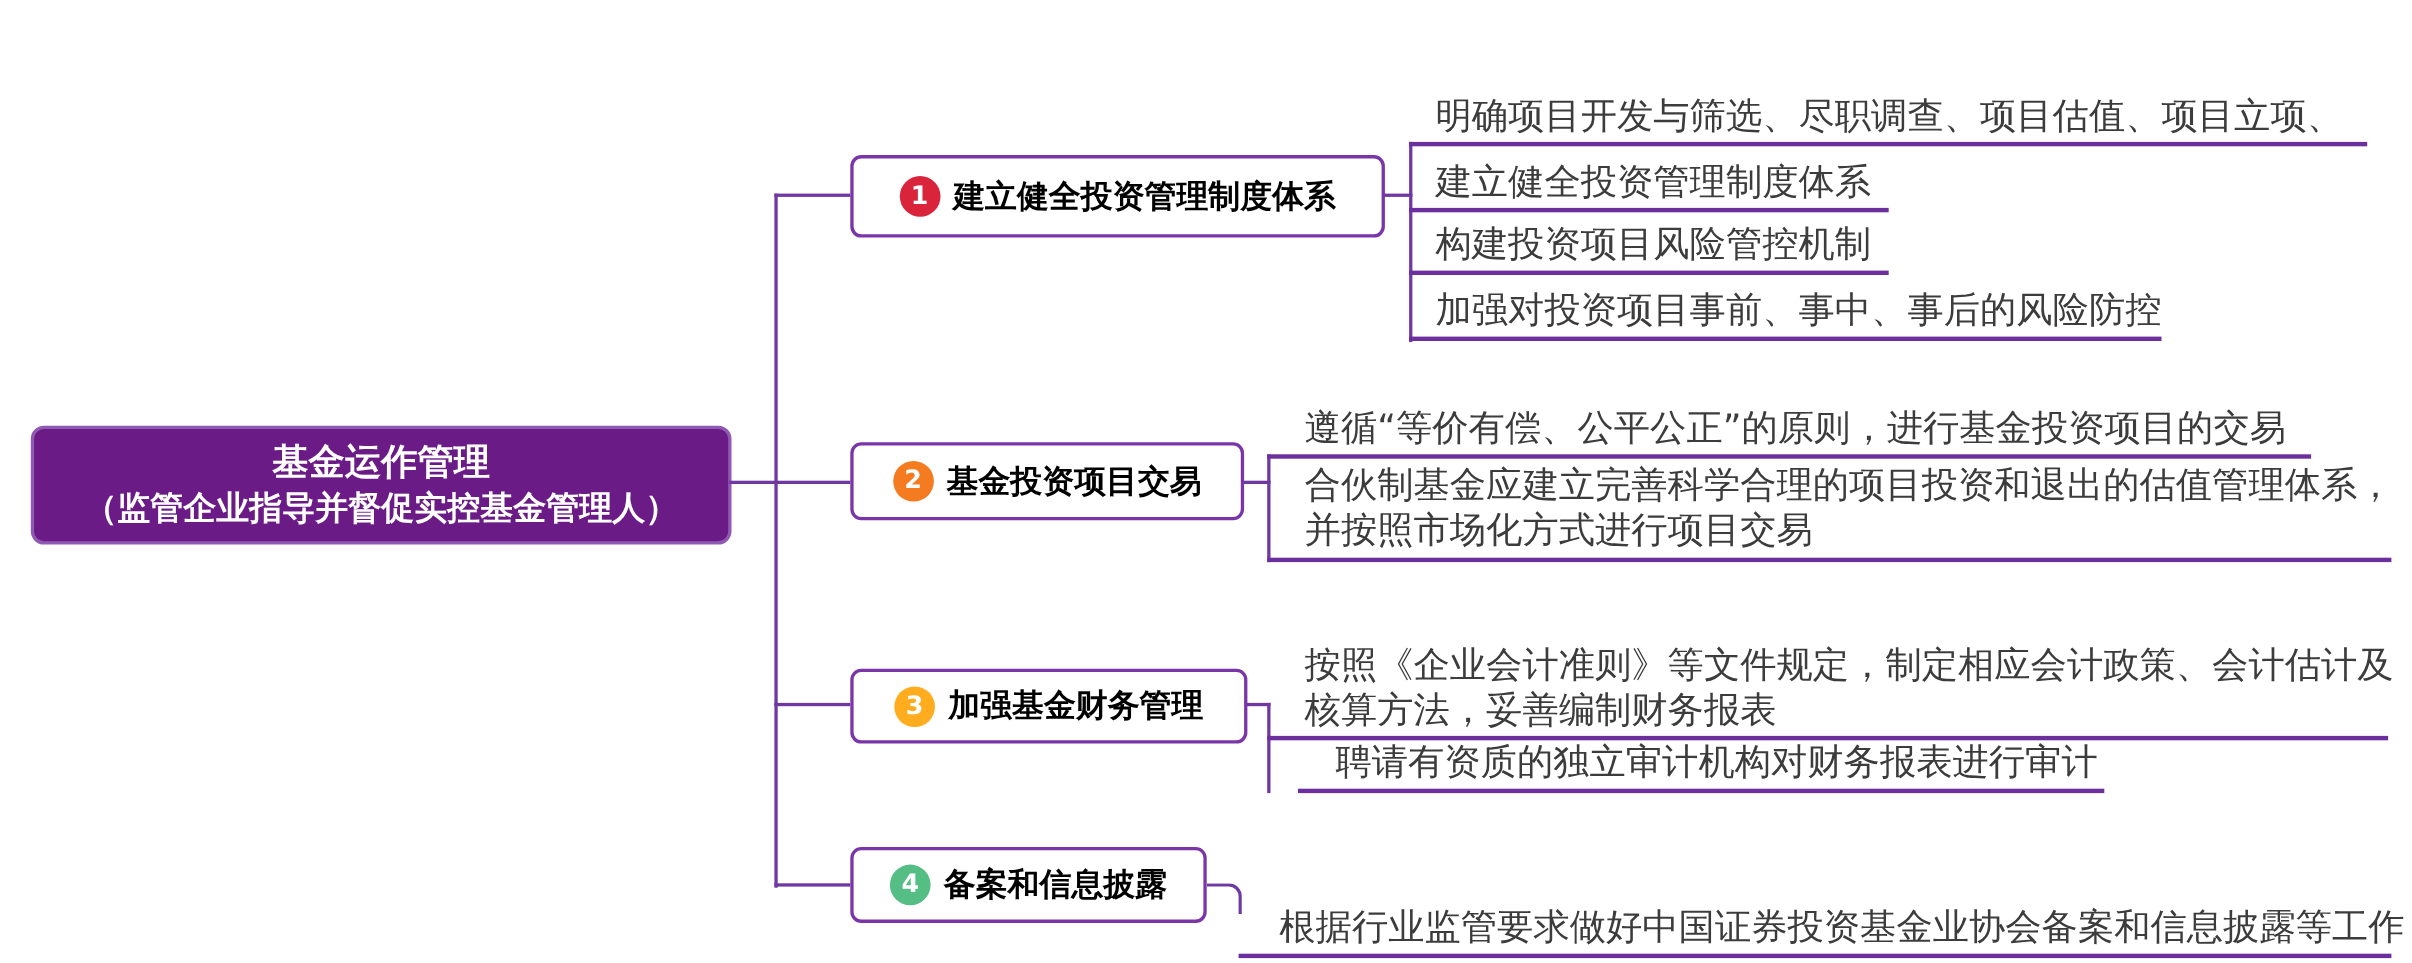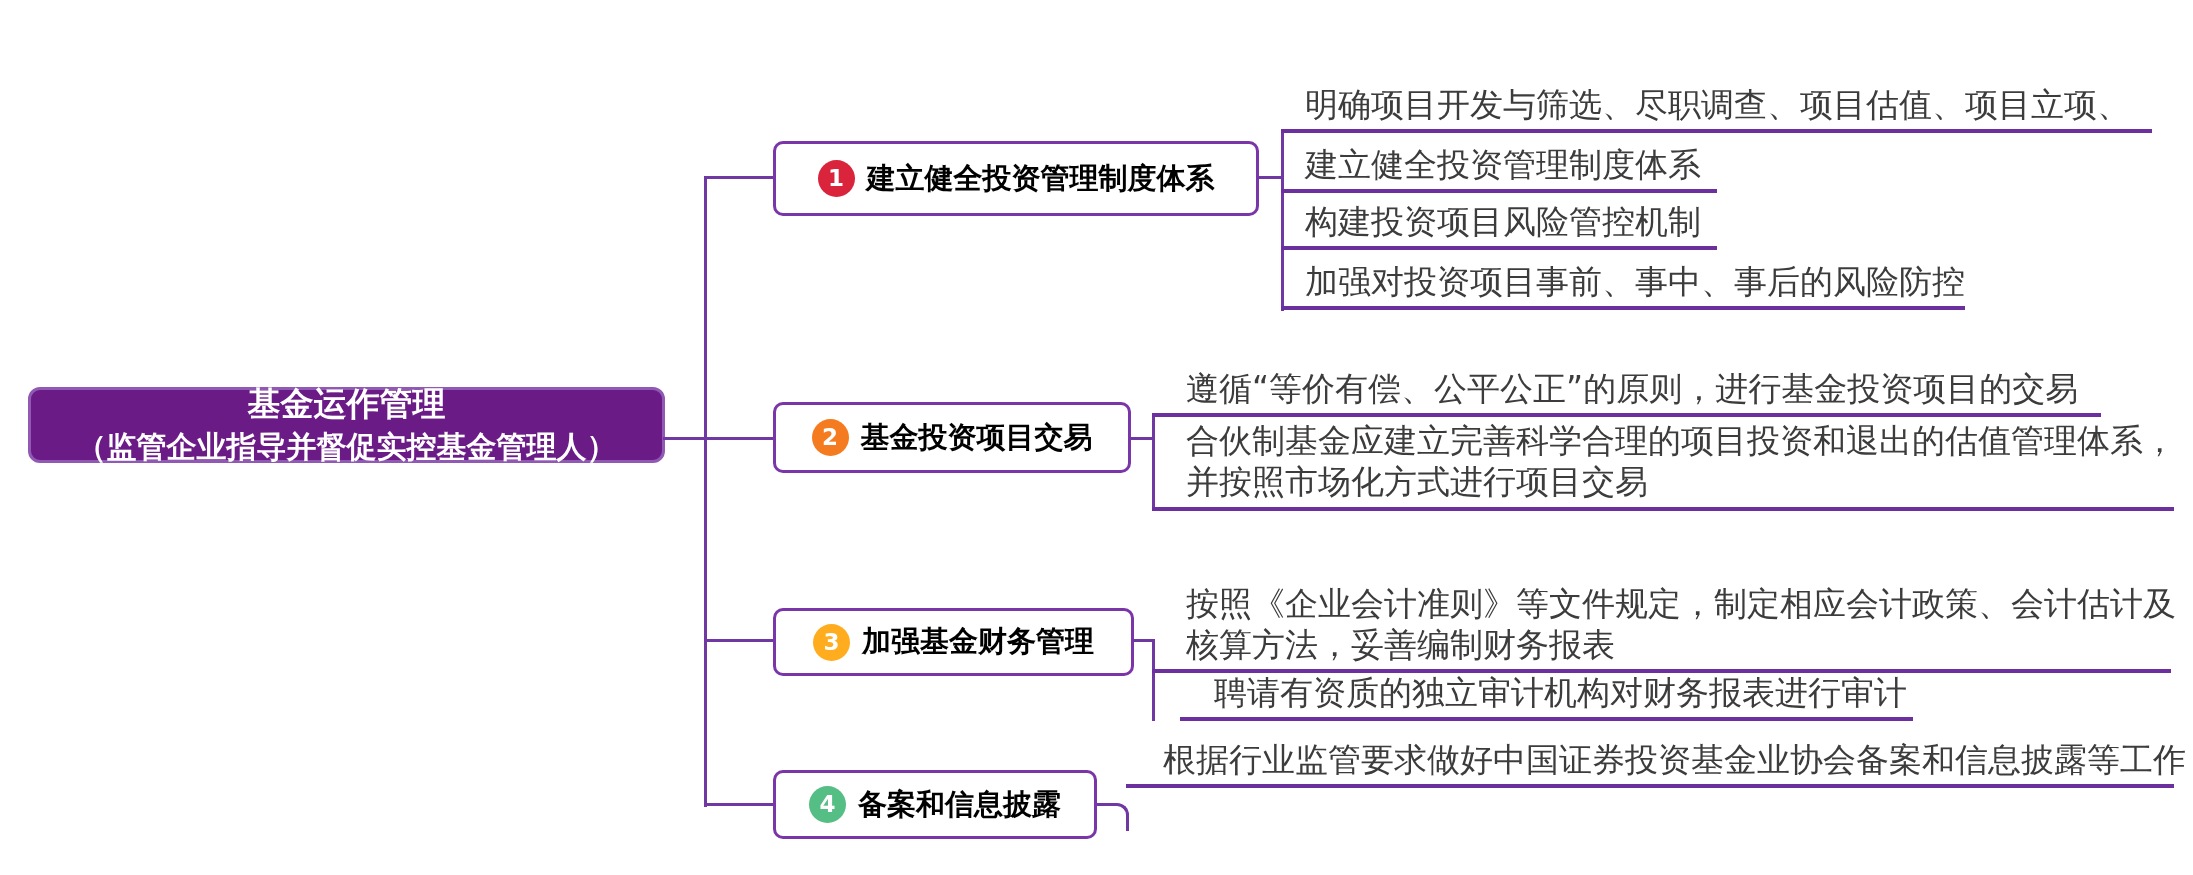--- a/index.html
+++ b/index.html
@@ -7,21 +7,21 @@
     position:relative;width:2193px;height:875px;background:#ffffff;overflow:hidden;
     font-family:"DejaVu Sans","Liberation Sans",sans-serif;
   }
   
   .hline{position:absolute;height:3px;background:#7038A2;}
   .vline{position:absolute;width:3px;background:#7038A2;}
   .elbow{position:absolute;border-top:3px solid #7038A2;border-right:3px solid #7038A2;
          border-top-right-radius:12px;box-sizing:border-box;}
   
   .root-box{
-    position:absolute;left:28px;top:387px;width:637px;height:76px;
+    position:absolute;left:28px;top:387px;width:637px;height:108px;
     background:#6B1B86;border:3px solid #9059B3;border-radius:12px;
     box-sizing:border-box;display:flex;flex-direction:column;
     align-items:center;justify-content:center;color:#ffffff;text-align:center;
   }
   .root-line1{font-size:33px;font-weight:bold;line-height:44px;}
   .root-line2{font-size:30px;font-weight:bold;line-height:42px;}
   
   .node{
     position:absolute;background:#ffffff;border:3px solid #7A35A8;border-radius:10px;
     box-sizing:border-box;display:flex;align-items:center;justify-content:center;gap:12px;
@@ -110,17 +110,17 @@
   <div class="leaf" style="left:1152px;top:566px;width:1019px;height:92px;padding-left:34px;margin-top:15px;">
     <span>按照《企业会计准则》等文件规定，制定相应会计政策、会计估计及</span>
     <span>核算方法，妥善编制财务报表</span>
   </div>
   <div class="leaf" style="left:1180px;top:671px;width:733px;height:50px;padding-left:34px;">
     <span>聘请有资质的独立审计机构对财务报表进行审计</span>
   </div>
 
   <div class="elbow" style="left:1097px;top:803px;width:32px;height:28px;"></div>
 
-  <div class="leaf" style="left:1126px;top:738px;width:1048px;height:50px;padding-left:37px;text-align:right;">
+  <div class="leaf" style="left:1126px;top:821px;width:1048px;height:50px;padding-left:37px;text-align:right;">
     <span>根据行业监管要求做好中国证券投资基金业协会备案和信息披露等工作</span>
   </div>
 
 </div>
 
 </body></html>

